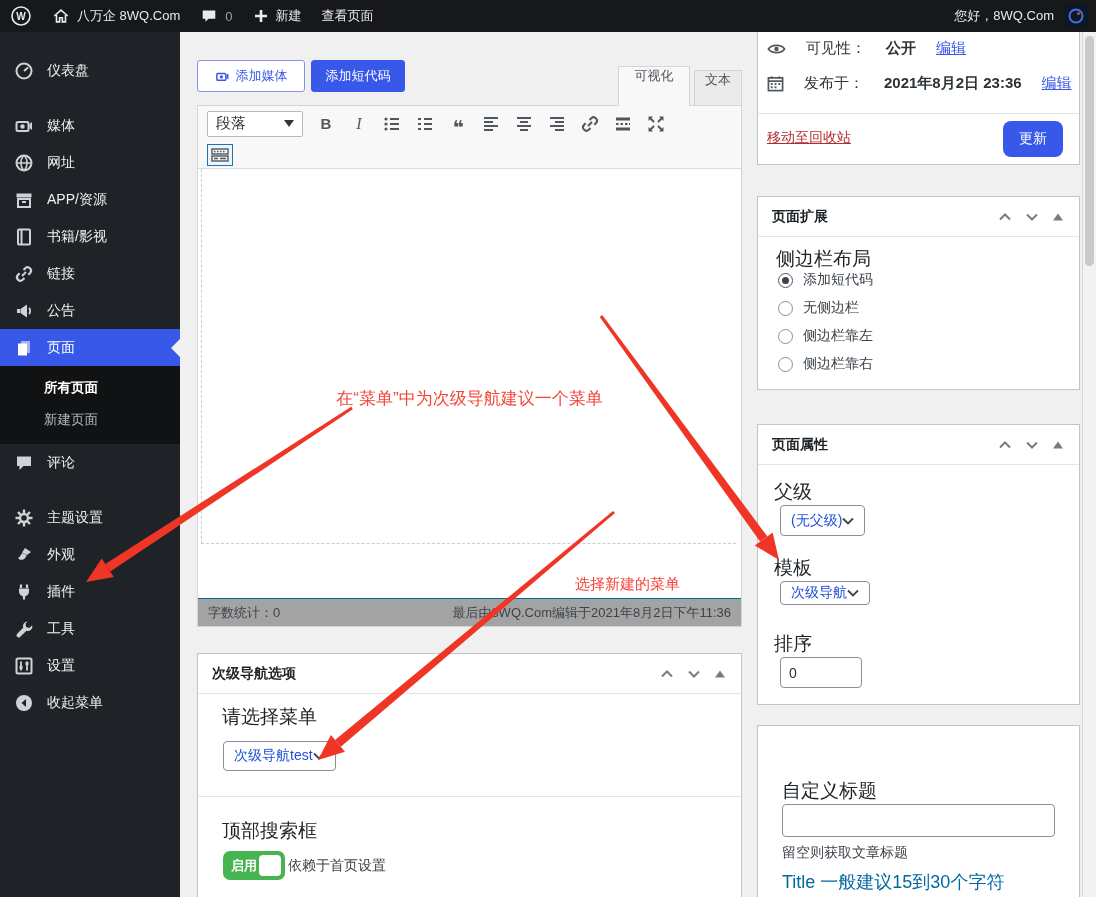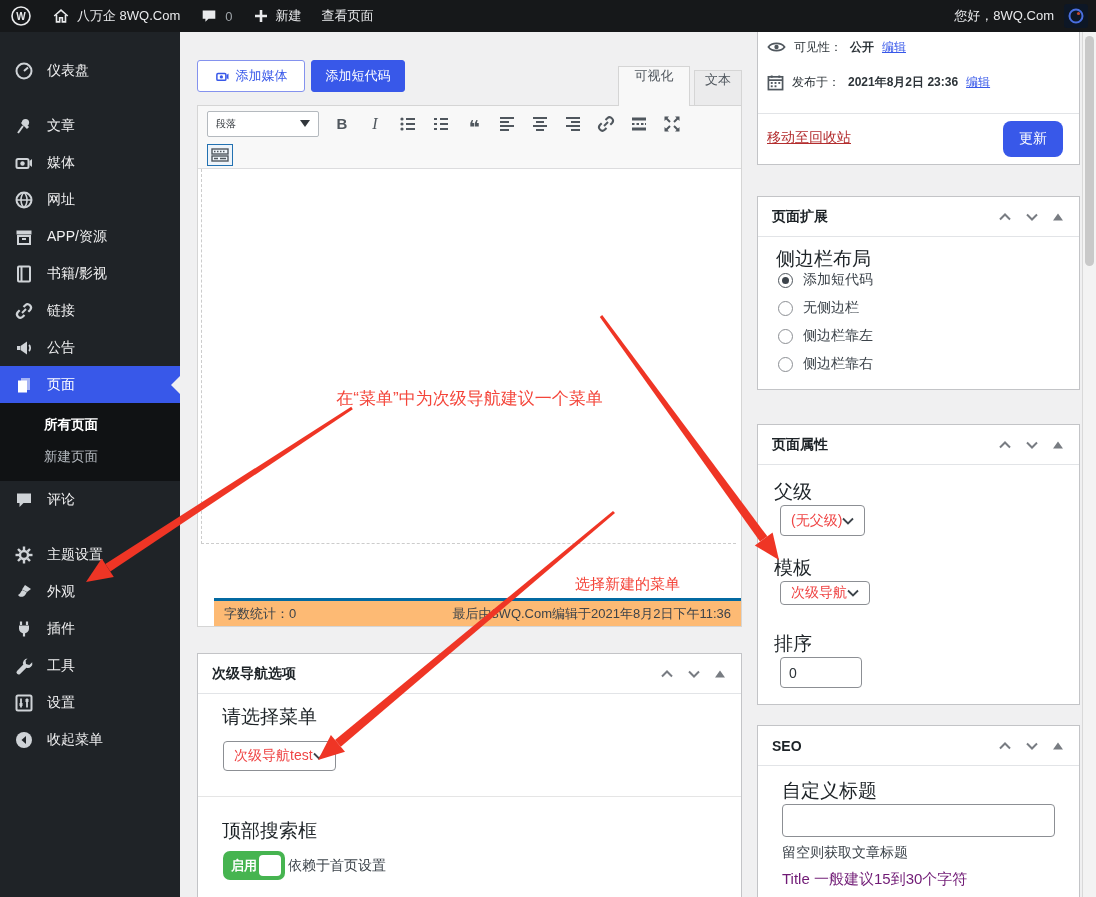--- a/index.html
+++ b/index.html
@@ -32,66 +32,66 @@
 #maincol{position:absolute;left:197px;top:0;width:545px;height:897px}
 .btn-media{position:absolute;left:0;top:60px;width:108px;height:32px;background:#fff;border:1px solid #8492ee;border-radius:3px;display:flex;align-items:center;justify-content:center;gap:6px;color:#3858e9;font-size:13px;cursor:pointer}
 .btn-shortcode{position:absolute;left:114px;top:60px;width:94px;height:32px;background:#3858e9;border:1px solid #3858e9;border-radius:3px;display:flex;align-items:center;justify-content:center;color:#fff;font-size:13px;cursor:pointer}
 .tab{position:absolute;display:flex;align-items:flex-start;justify-content:center;font-size:13px;color:#50575e;cursor:pointer}
 .tab-visual{left:421px;top:66px;width:72px;height:40px;background:#f8f8f8;border:1px solid #d5d5d5;border-bottom:none;z-index:2}
 .tab-text{left:497px;top:70px;width:48px;height:35px;background:#ebebec;border:1px solid #d5d5d5;border-bottom:none}
 #editorbox{position:absolute;left:0;top:105px;width:545px;height:522px;background:#fff;border:1px solid #d5d5d5}
 #toolbars{position:absolute;left:0;top:0;right:0;height:63px;background:#f8f8f8;border-bottom:1px solid #dcdcde}
 .trow1{height:35px;display:flex;align-items:center;padding:0 9px;gap:13px}
 .trow2{height:28px;display:flex;align-items:center;padding:0 9px}
-.pselect{width:112px;height:26px;background:#fff;border:1px solid #b4b9be;border-radius:2px;display:flex;align-items:center;justify-content:space-between;padding:0 8px;font-size:10px;color:#32373c;cursor:pointer}
+.pselect{width:96px;height:26px;background:#fff;border:1px solid #b4b9be;border-radius:2px;display:flex;align-items:center;justify-content:space-between;padding:0 8px;font-size:15px;color:#32373c;cursor:pointer}
 .ti{width:20px;height:20px;display:flex;align-items:center;justify-content:center;color:#50575e;cursor:pointer}
 .tb{font-weight:bold;font-size:15px}
 .titalic{font-style:italic;font-family:"Liberation Serif","DejaVu Serif",serif;font-size:16px}
 .tquote{font-size:19px;font-weight:bold;line-height:10px;padding-top:8px}
 .kbbtn{width:26px;height:22px;border:1px solid #2271b1;background:#eef4fa;display:flex;align-items:center;justify-content:center;cursor:pointer}
 #econtent{position:absolute;left:0;top:63px;right:0;bottom:28px;background:#fff}
 .dashedblock{position:absolute;left:3px;top:0;right:5px;height:375px;border-left:1px dashed #ccc;border-bottom:1px dashed #ccc}
 .rednote1{position:absolute;left:0;top:218px;width:100%;text-align:center;font-size:17px}
-#estatus{position:absolute;left:16px;bottom:0;right:0;height:28px;background:#fdba74;border-top:3px solid #0369a1;display:flex;align-items:center;justify-content:space-between;padding:0 10px;font-size:13px;color:#3c434a}
+#estatus{position:absolute;left:0;bottom:0;right:0;height:28px;background:#a3a3a3;border-top:1px solid #0369a1;display:flex;align-items:center;justify-content:space-between;padding:0 10px;font-size:13px;color:#3c434a}
 .rednote2{position:absolute;left:378px;top:575px;font-size:15px}
 .rdtext{color:#f4453a}
 
 
 .panel{position:absolute;background:#fff;border:1px solid #c3c4c7}
 .phead{height:40px;display:flex;align-items:center;justify-content:space-between;padding:0 14px;border-bottom:1px solid #e2e4e7}
 .ptitle{font-weight:bold;font-size:14px;color:#1d2327}
 .picons{display:flex;align-items:center;gap:11px}
 .picon{cursor:pointer;display:flex}
 .blabel{font-weight:normal;font-size:19px;color:#1d2327}
-.selectbox{background:#fff;border:1px solid #8c8f94;border-radius:4px;display:flex;align-items:center;justify-content:flex-start;font-size:14px;color:#ef4444;cursor:pointer;padding:0 10px}
+.selectbox{background:#fff;border:1px solid #8c8f94;border-radius:4px;display:flex;align-items:center;justify-content:flex-start;font-size:14px;color:#1d4ed8;cursor:pointer;padding:0 10px}
 .textinput{border:1px solid #8c8f94;border-radius:4px;background:#fff;font-size:14px;padding:0 8px;font-family:inherit;color:#2c3338}
 
 
 #navpanel{left:0;top:653px;width:545px;height:260px}
 #navpanel .divline{position:absolute;left:0;top:142px;width:100%;border-top:1px solid #e5e5e5}
 .toggle{position:absolute;width:62px;height:29px;background:#46b450;border-radius:7px;color:#fff;font-size:13px;font-weight:bold;display:flex;align-items:center;padding-left:8px;cursor:pointer}
 .knob{position:absolute;right:4px;top:4px;width:22px;height:21px;background:#fff;border-radius:4px}
 
 
 #rightcol{position:absolute;left:757px;top:0;width:323px;height:897px}
 #publishbox{left:0;top:20px;width:323px;height:145px}
-.prow{position:absolute;display:flex;align-items:flex-start;gap:8px;font-size:12px;color:#2c3338}
+.prow{position:absolute;display:flex;align-items:center;gap:20px;font-size:15px;color:#2c3338}
 .link{color:#3858e9;text-decoration:underline;cursor:pointer}
 .trash{position:absolute;left:9px;top:108px;font-size:14px;color:#b32d2e;text-decoration:underline;cursor:pointer}
 .updatebtn{position:absolute;left:245px;top:100px;width:60px;height:36px;background:#3858e9;border-radius:8px;color:#fff;font-size:14px;display:flex;align-items:center;justify-content:center;cursor:pointer}
 #publishbox .divline{position:absolute;left:0;top:92px;width:100%;border-top:1px solid #e2e4e7}
 #extbox{left:0;top:196px;width:323px;height:194px}
 .radiorow{position:absolute;display:flex;align-items:center;gap:10px;font-size:14px;color:#3c434a}
 .radio{width:15px;height:15px;border:1px solid #8c8f94;border-radius:50%;background:#fff;flex:none;cursor:pointer}
 .radio.checked{border-color:#50575e;position:relative}
 .radio.checked::after{content:"";position:absolute;left:3px;top:3px;width:7px;height:7px;border-radius:50%;background:#3c434a}
 #attrbox{left:0;top:424px;width:323px;height:281px}
 #seobox{left:0;top:725px;width:323px;height:185px}
 .hint1{position:absolute;left:24px;top:118px;font-size:14px;color:#3c434a}
-.hint2{position:absolute;left:24px;top:144px;font-size:15px;color:#701a75}
+.hint2{position:absolute;left:24px;top:144px;font-size:18px;color:#0369a1}
 
 
 #scrollbar{position:absolute;left:1082px;top:32px;width:14px;height:865px;background:#f3f3f3;border-left:1px solid #d9d9d9}
 #scrollthumb{position:absolute;left:2px;top:4px;width:9px;height:230px;background:#c9c9c9;border-radius:5px}
 
 
 #arrows{position:absolute;left:0;top:0;z-index:50;pointer-events:none}
 </style>
 </head>
 <body>
@@ -142,30 +142,20 @@
   <div class="mi">
     <span class="micon">
       <svg width="20" height="20" viewBox="0 0 20 20">
             <circle cx="10" cy="10" r="7.5" fill="none" stroke="#cfd3d7" stroke-width="2"></circle>
             <path d="M10 10 L14 6.5" stroke="#cfd3d7" stroke-width="2"></path>
           </svg>
     </span>
     <span>仪表盘</span>
   </div>
   <div class="sep"></div>
-  <div class="mi">
-    <span class="micon">
-      <svg width="20" height="20" viewBox="0 0 20 20">
-            <circle cx="11.5" cy="6.5" r="3.6" fill="#cfd3d7"></circle>
-            <path d="M9 10 L4 17" stroke="#cfd3d7" stroke-width="2"></path>
-            <path d="M8 6 L14 12" stroke="#cfd3d7" stroke-width="3"></path>
-          </svg>
-    </span>
-    <span>文章</span>
-  </div>
   <div class="mi">
     <span class="micon">
       <svg width="20" height="20" viewBox="0 0 20 20">
             <rect x="2.5" y="6" width="12" height="9" rx="1.5" fill="none" stroke="#cfd3d7" stroke-width="2"></rect>
             <circle cx="8.5" cy="10.5" r="2.2" fill="#cfd3d7"></circle>
             <path d="M15.5 8 L18 6 V14 L15.5 12" fill="#cfd3d7"></path>
           </svg>
     </span>
     <span>媒体</span>
   </div>
@@ -606,40 +596,20 @@
       <span>次级导航</span>
       <svg width="12" height="8" viewBox="0 0 12 8">
           <path d="M1 1.5 L6 6.5 L11 1.5" fill="none" stroke="#3c434a" stroke-width="1.8"></path>
         </svg>
     </div>
     <div class="blabel abs" style="left:16px;top:206px">排序</div>
     <input class="textinput abs" style="left: 22px; top: 232px; width: 82px; height: 31px;" value="0">
   </div>
 
   <div class="panel" id="seobox">
-    <div class="phead">
-      <span class="ptitle">SEO</span>
-      <span class="picons">
-        <span class="picon">
-            <svg width="16" height="16" viewBox="0 0 16 16">
-              <path d="M3 10.5 L8 5.5 L13 10.5" fill="none" stroke="#787c82" stroke-width="2"></path>
-            </svg>
-          </span>
-        <span class="picon">
-            <svg width="16" height="16" viewBox="0 0 16 16">
-              <path d="M3 5.5 L8 10.5 L13 5.5" fill="none" stroke="#787c82" stroke-width="2"></path>
-            </svg>
-          </span>
-        <span class="picon">
-            <svg width="14" height="14" viewBox="0 0 14 14">
-              <path d="M7 3.5 L12 10.5 H2 Z" fill="#787c82"></path>
-            </svg>
-          </span>
-      </span>
-    </div>
     <div class="blabel abs" style="left:24px;top:52px">自定义标题</div>
     <input class="textinput abs" style="left: 24px; top: 78px; width: 273px; height: 33px;">
     <div class="hint1">留空则获取文章标题</div>
     <div class="hint2">Title 一般建议15到30个字符</div>
   </div>
 </div>
 
 <div id="scrollbar">
   <div id="scrollthumb"></div>
 </div>

